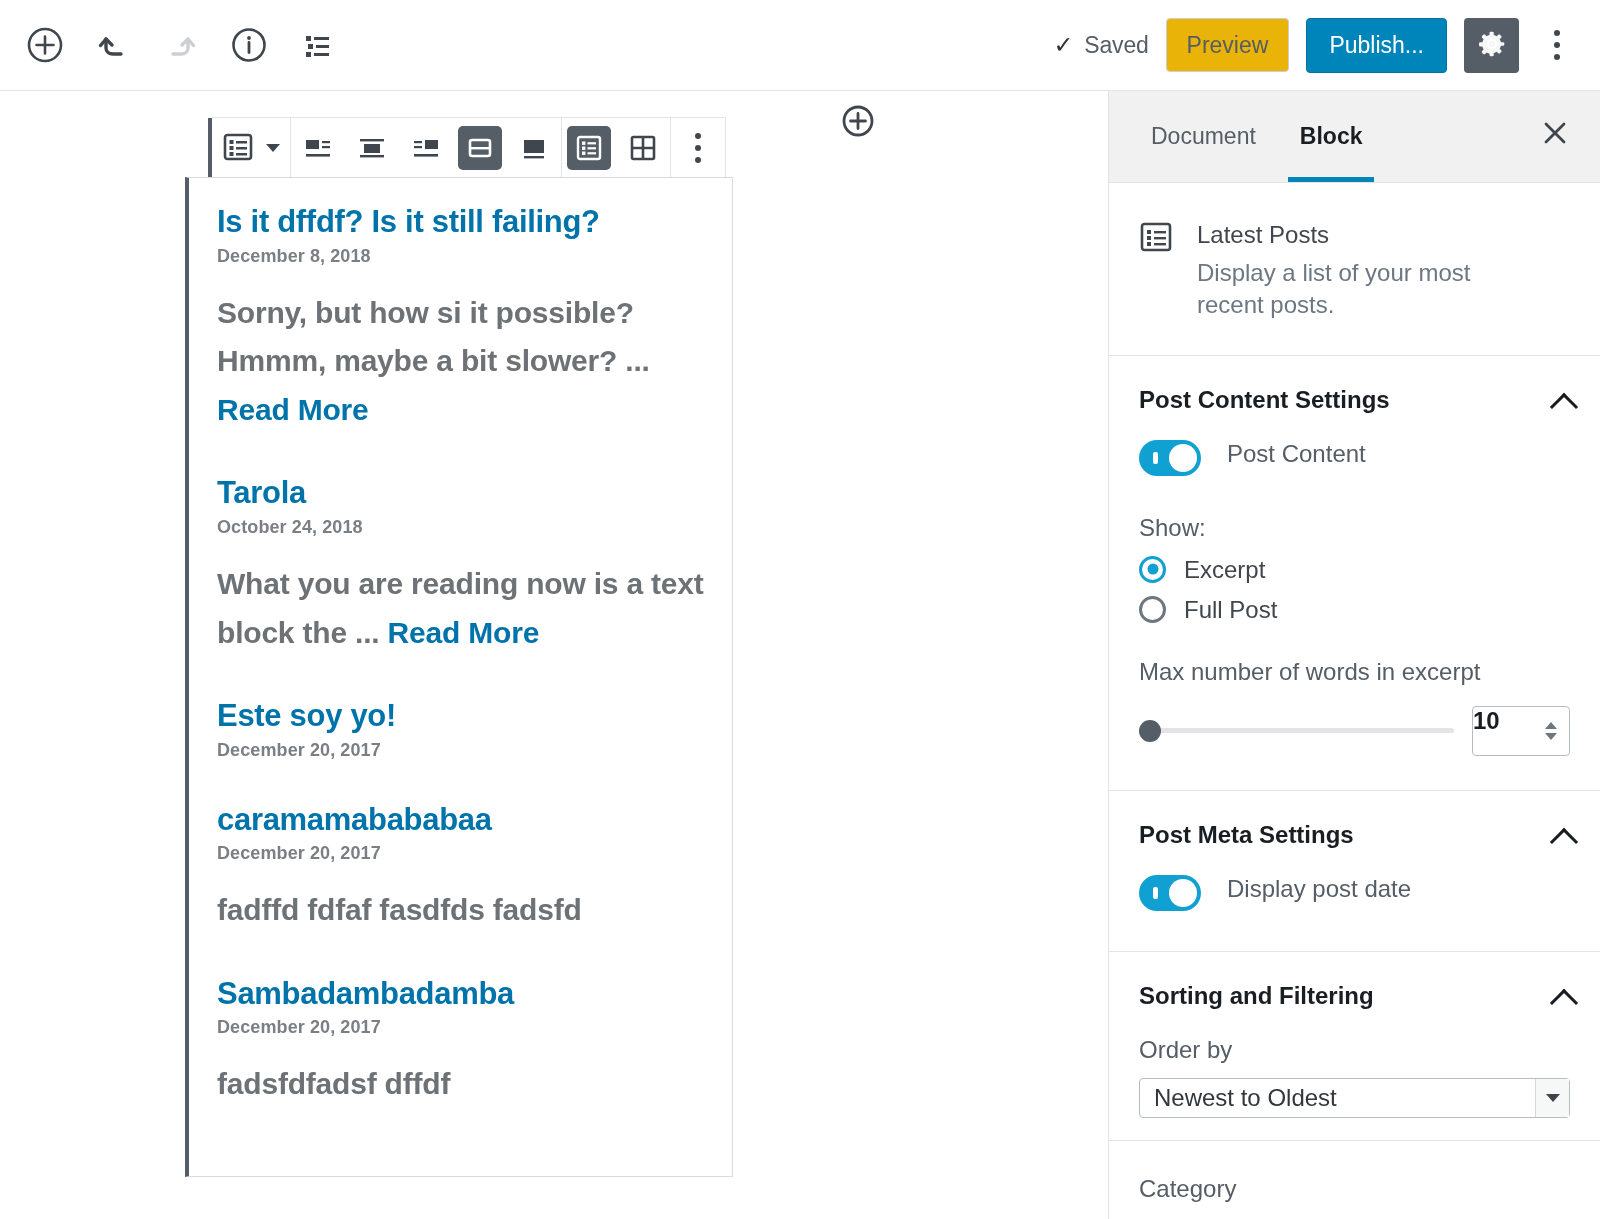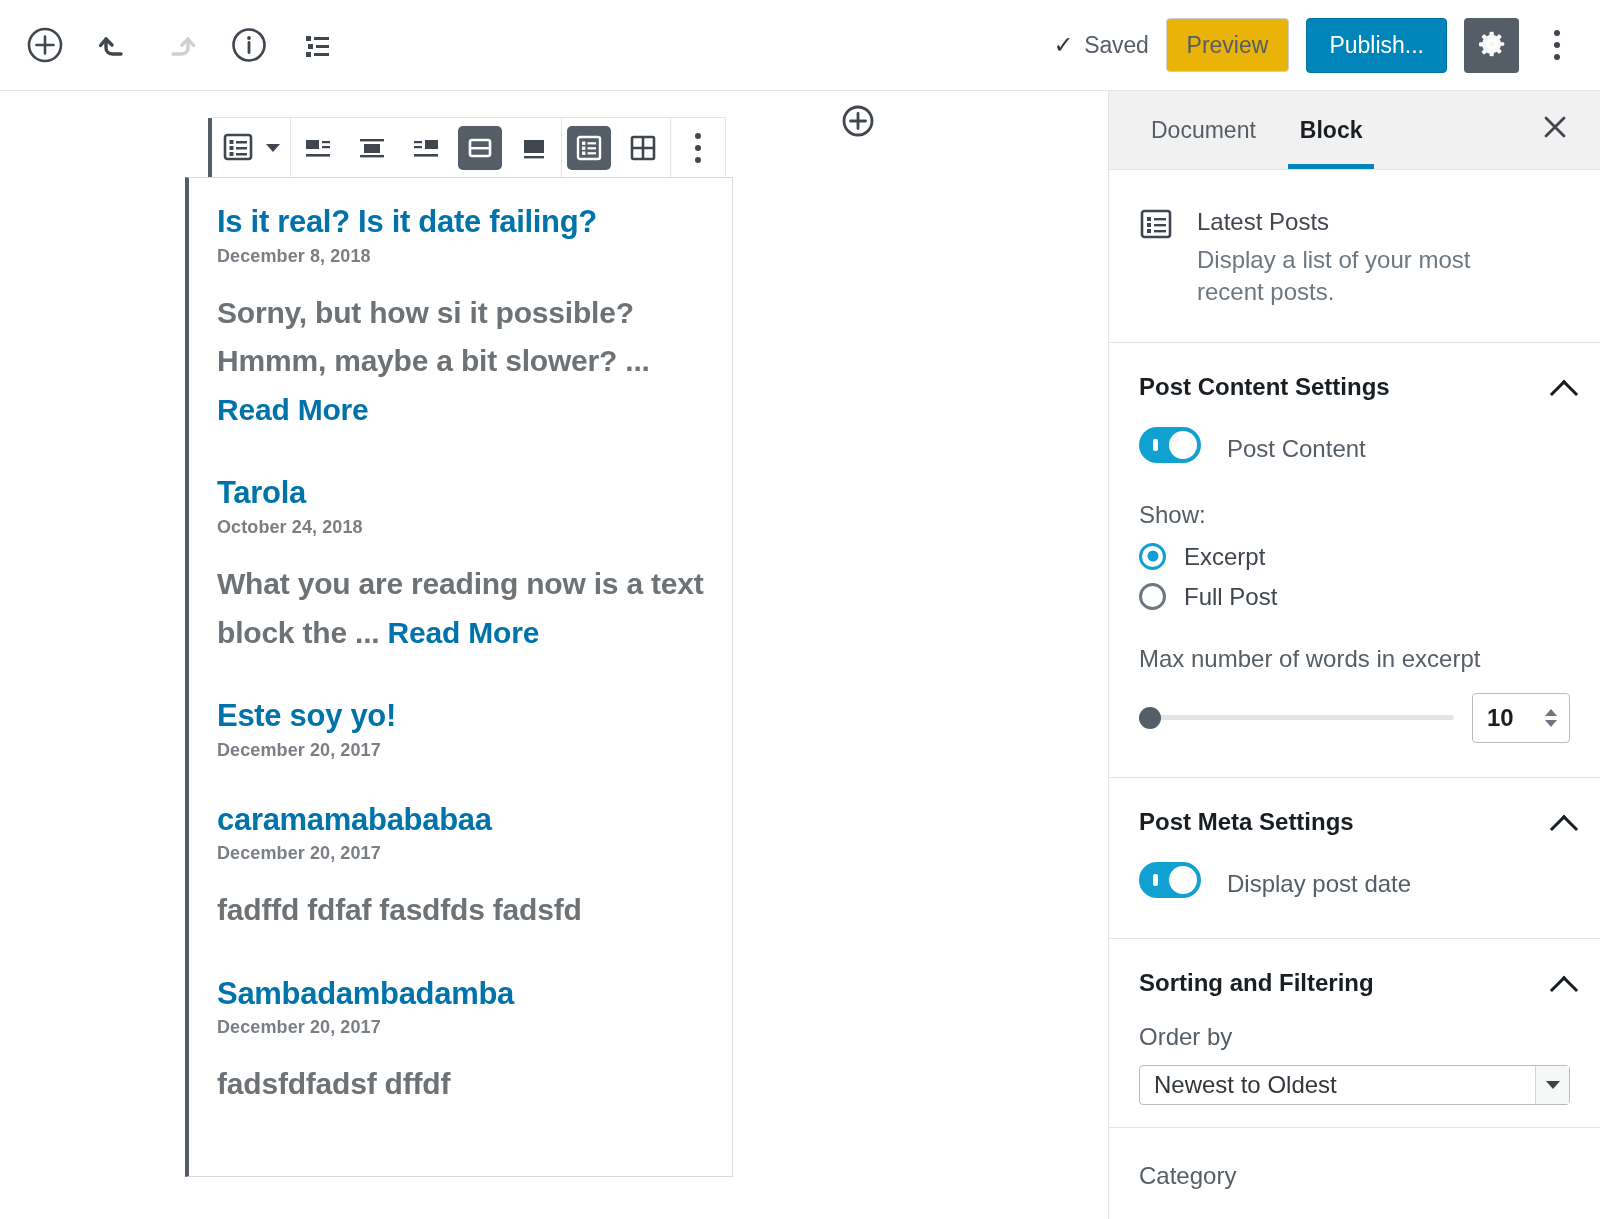--- a/index.html
+++ b/index.html
@@ -113,21 +113,21 @@
   }
   .read-more { color:#0073aa; text-decoration:none; font-weight:bold; }
   .post.no-excerpt .post-date { margin-bottom:0; }
 
   
   .sidebar {
     position:absolute; left:1108px; top:91px; width:492px; height:1128px;
     background:#fff; border-left:1px solid #e2e4e7; overflow:hidden;
   }
   .sb-tabs {
-    height:79px; background:#f1f1f1; border-bottom:1px solid #e2e4e7;
+    height:92px; background:#f1f1f1; border-bottom:1px solid #e2e4e7;
     display:flex; align-items:stretch; position:relative;
   }
   .sb-tab {
     padding:0 22px; display:flex; align-items:center; justify-content:center;
     font-size:23px; color:#555d66; cursor:pointer; background:transparent; border:none;
     font-family:"Liberation Sans", sans-serif; position:relative;
   }
   .sb-tab.first { margin-left:20px; }
   .sb-tab.active { color:#191e23; font-weight:bold; }
   .sb-tab.active::after {
@@ -155,21 +155,21 @@
   .chev-up {
     width:22px; height:22px; position:relative;
   }
   .chev-up::before{
     content:""; position:absolute; left:2px; top:8px; width:17px; height:17px;
     border-left:3px solid #191e23; border-top:3px solid #191e23;
     transform:rotate(45deg); transform-origin:center;
   }
   .panel-body { padding:0 30px 34px 30px; }
 
-  .toggle-row { display:flex; align-items:flex-end; gap:26px; margin-bottom:38px; }
+  .toggle-row { display:flex; align-items:flex-start; gap:26px; margin-bottom:38px; }
   .toggle {
     width:62px; height:36px; border-radius:18px; background:#11a0d2; position:relative;
     cursor:pointer; flex:none;
   }
   .toggle .knob {
     position:absolute; right:4px; top:4px; width:28px; height:28px; border-radius:50%; background:#fff;
   }
   .toggle .bar {
     position:absolute; left:14px; top:12px; width:5px; height:12px; border-radius:2px; background:#fff;
   }
@@ -190,21 +190,21 @@
 
   .field-label { font-size:24px; color:#555d66; margin:34px 0 20px 0; }
   .slider-row { display:flex; align-items:center; gap:18px; }
   .slider { position:relative; flex:1; height:26px; display:flex; align-items:center; cursor:pointer; }
   .slider .track { width:100%; height:5px; border-radius:3px; background:#e2e4e7; }
   .slider .thumb {
     position:absolute; left:0; width:22px; height:22px; border-radius:50%; background:#555d66;
   }
   .numbox {
     width:98px; height:50px; border:1px solid #b5bcc2; border-radius:4px; background:#fff;
-    display:flex; align-items:center; padding-left:14px; position:relative;
+    display:flex; align-items:flex-start; position:relative;
   }
   .numbox .val { font-size:24px; color:#191e23; font-weight:bold; }
   .spinner {
     position:absolute; right:12px; top:50%; transform:translateY(-50%);
     display:flex; flex-direction:column; gap:4px; align-items:center; cursor:pointer;
   }
   .spinner .up, .spinner .dn { width:0; height:0; border-left:6px solid transparent; border-right:6px solid transparent; }
   .spinner .up { border-bottom:7px solid #6c7781; }
   .spinner .dn { border-top:7px solid #6c7781; }
 
@@ -414,21 +414,21 @@
       <svg width="36" height="36" viewBox="0 0 36 36">
         <circle cx="18" cy="18" r="14" fill="#fff" stroke="#40464d" stroke-width="2.8"></circle>
         <path d="M18 10.5 V25.5 M10.5 18 H25.5" stroke="#40464d" stroke-width="2.8" stroke-linecap="round"></path>
       </svg>
     </span>
   </button>
 
   <div class="lp-block">
 
     <div class="post">
-      <a class="post-title">Is it real? Is it date failing?</a>
+      <a class="post-title">Is it dffdf? Is it still failing?</a>
       <span class="post-date">December 8, 2018</span>
       <p class="post-excerpt"><span>Sorny, but how si it possible? Hmmm, maybe a bit slower? ...</span><br>
         <a class="read-more">Read More</a>
       </p>
     </div>
 
     <div class="post">
       <a class="post-title">Tarola</a>
       <span class="post-date">October 24, 2018</span>
       <p class="post-excerpt"><span>What you are reading now is a text block the ...</span>

